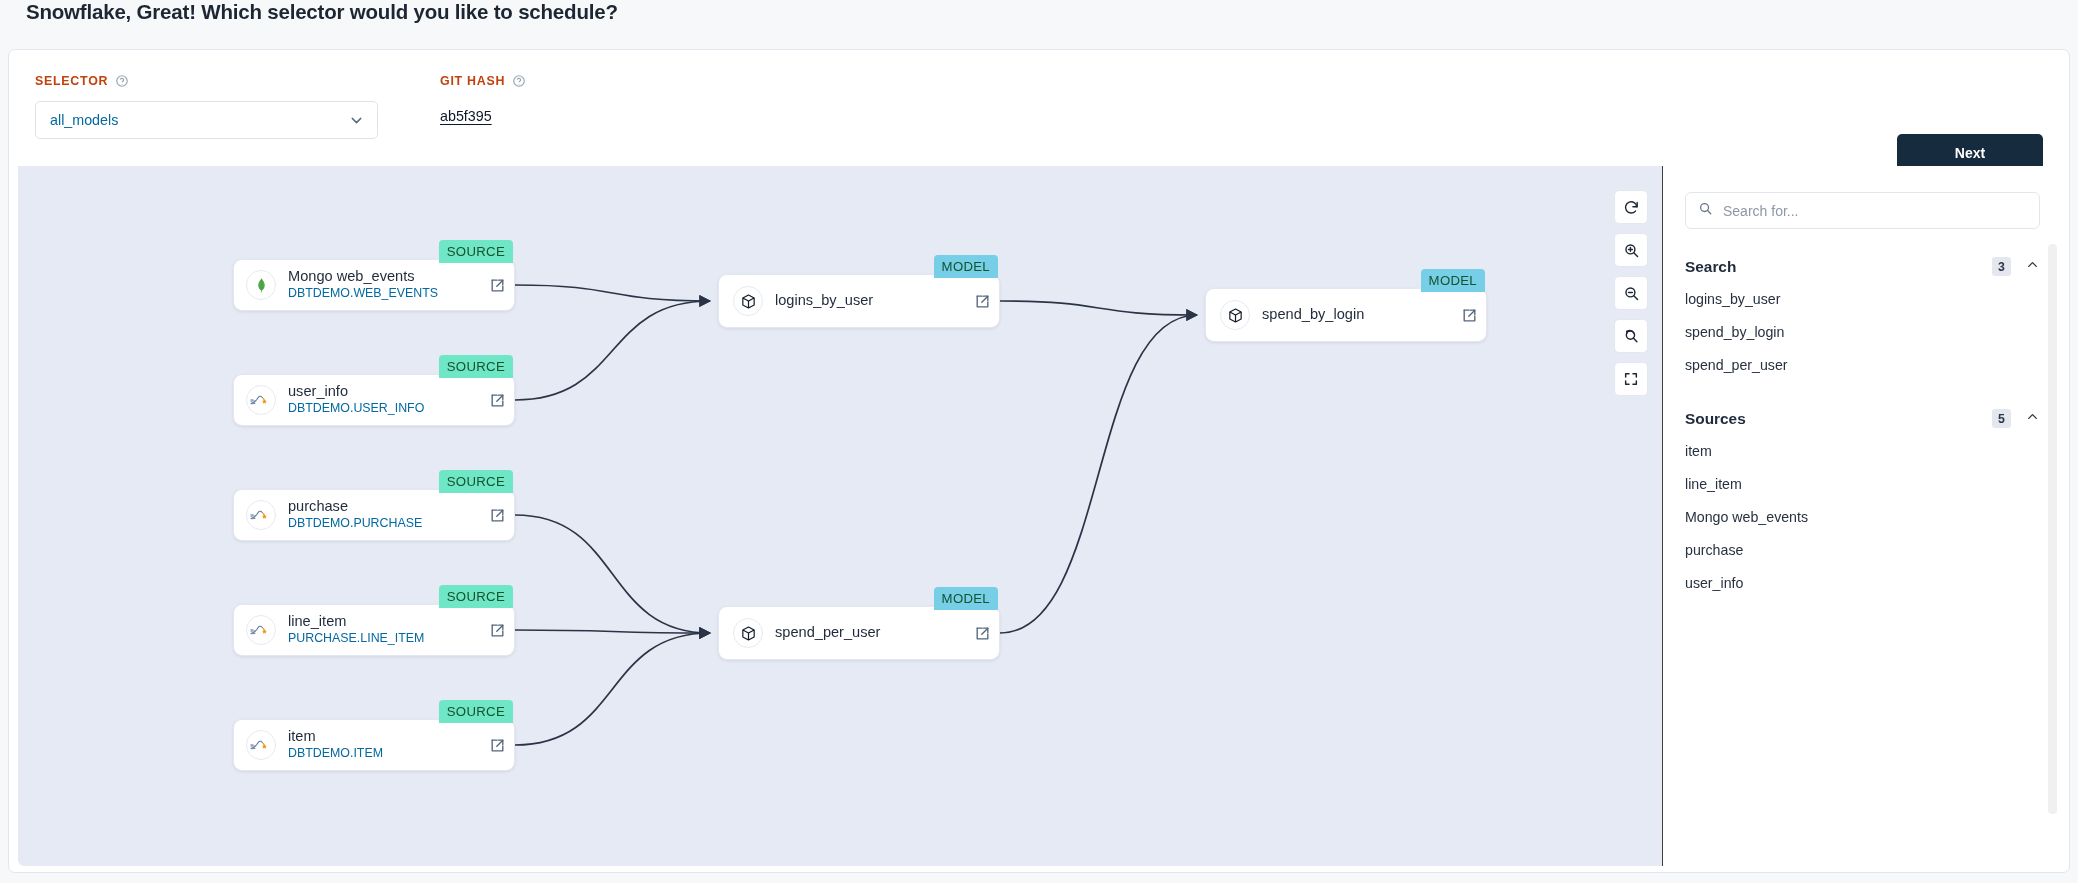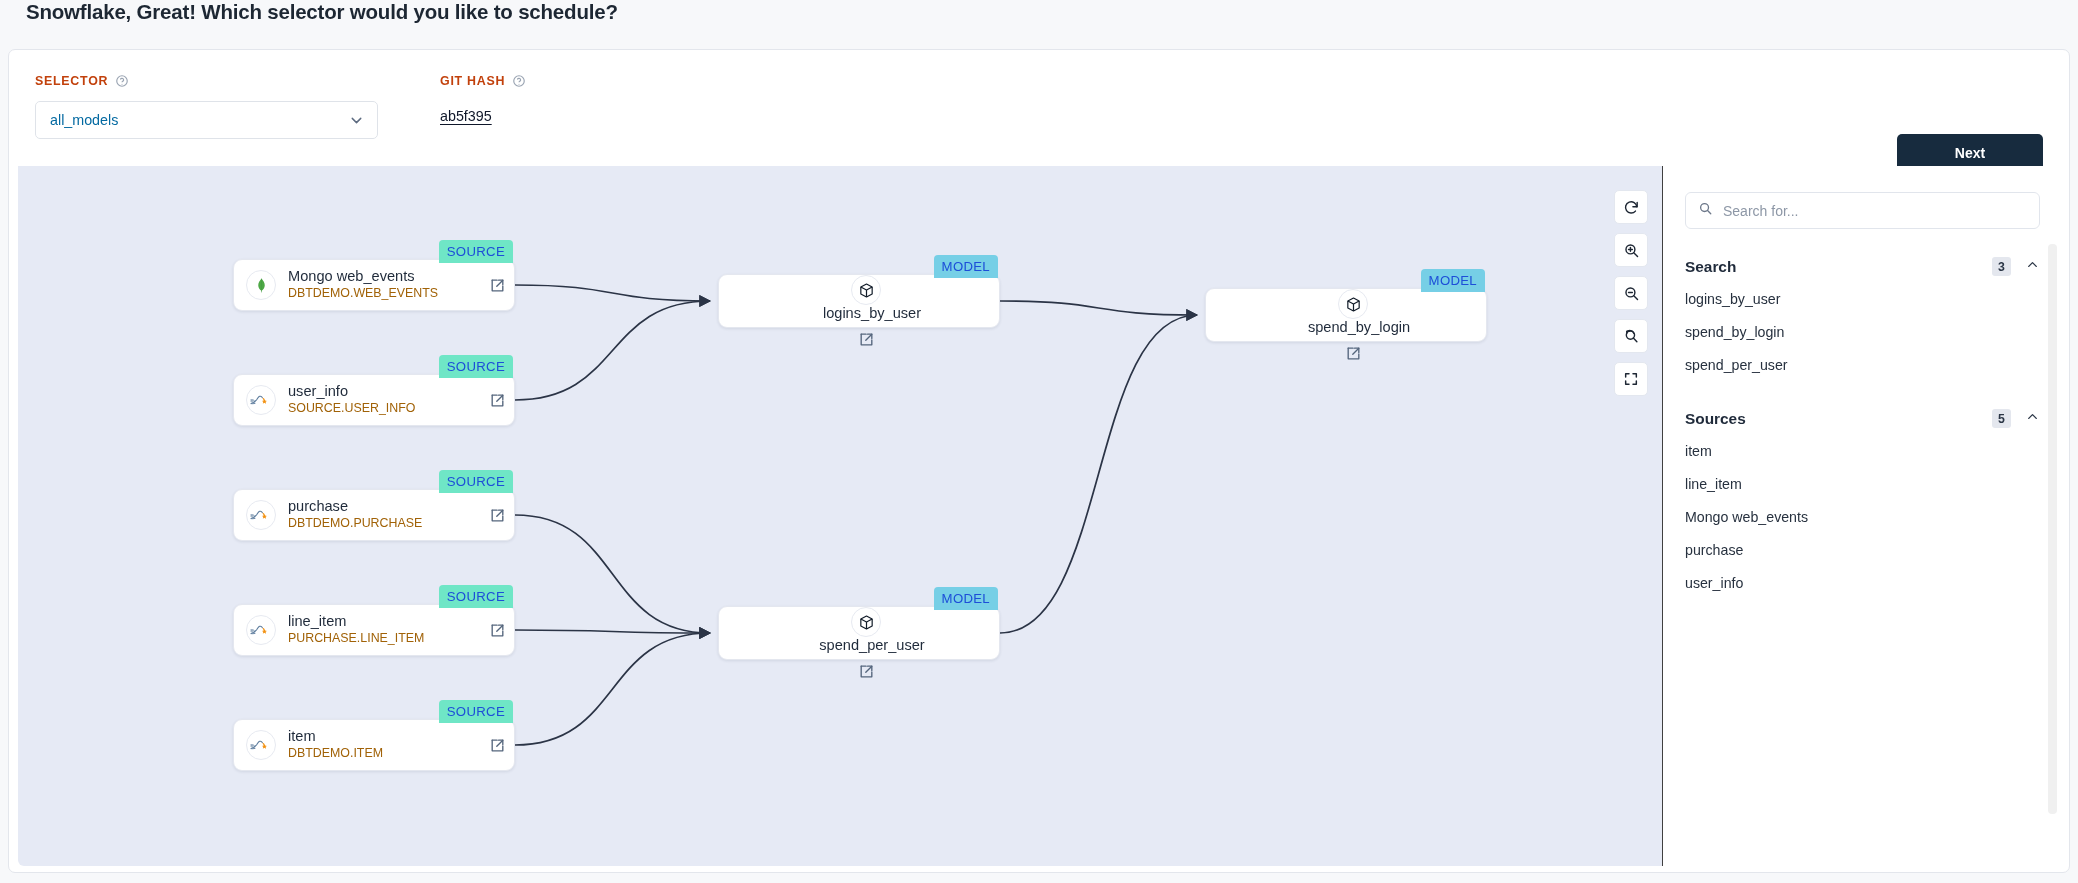--- a/index.html
+++ b/index.html
@@ -107,55 +107,55 @@
   .node {
     position: absolute;
     background: #ffffff;
     border: 1px solid #e4e7ef;
     border-radius: 9px;
     box-shadow: 0 1px 3px rgba(30,40,70,.10);
     display: flex; align-items: center;
     cursor: pointer;
   }
   .node-src { width: 282px; height: 52px; padding: 0 0 0 12px; }
-  .node-mod { width: 282px; height: 54px; padding: 0 0 0 14px; flex-direction: column; }
+  .node-mod { width: 282px; height: 54px; padding: 0 0 0 14px; }
 
   .node-avatar {
     width: 30px; height: 30px; flex: 0 0 30px;
     border: 1px solid #e7eaf1; border-radius: 50%;
     background: #fff;
     display: flex; align-items: center; justify-content: center;
     overflow: hidden;
   }
   .node-avatar svg { display: block; }
 
   .node-text { flex: 1; margin-left: 12px; min-width: 0; }
   .node-name {
     font-size: 14.6px; color: #1f2a3a; line-height: 1.18;
     white-space: nowrap; overflow: hidden; text-overflow: ellipsis;
   }
   .node-sub {
-    font-size: 12.4px; color: #a16207; line-height: 1.25; margin-top: 1px;
+    font-size: 12.4px; color: #0369a1; line-height: 1.25; margin-top: 1px;
     white-space: nowrap; overflow: hidden; text-overflow: ellipsis;
   }
   .node-link {
     width: 34px; flex: 0 0 34px;
     display: flex; align-items: center; justify-content: center;
     color: #54657c; cursor: pointer;
   }
   .node-link svg { display: block; }
 
   .badge {
     position: absolute;
     top: -20px;
     height: 23px;
     padding: 0 8px;
     display: flex; align-items: center;
     border-radius: 4px 4px 0 0;
-    color: #1d4ed8;
+    color: #14532d;
     font-size: 13.2px;
     letter-spacing: 0.3px;
   }
   .badge-source { background: #6fe6c6; right: 1px; }
   .badge-model  { background: #76cfe6; right: 1px; }
 
   
   .tool-col {
     position: absolute;
     right: 14px; top: 24px;
@@ -320,21 +320,21 @@
             <div class="node-avatar">
               <svg width="22" height="16" viewBox="0 0 48 30">
                 <path d="M3 22c5-1 9-4 12-8 2-3 3-6 6-7 3-1 5 1 6 3" fill="none" stroke="#5A7A9B" stroke-width="2.4" stroke-linecap="round"></path>
                 <path d="M27 10c3 0 5 3 6 6l4 1-3 2 1 4-4-2-3 2 1-4-3-2 4-1z" fill="#F29111"></path>
                 <path d="M2 23c3 .4 6 .2 9-.6" fill="none" stroke="#5A7A9B" stroke-width="2" stroke-linecap="round"></path>
                 <text x="1" y="19" font-family="Liberation Sans, sans-serif" font-size="8" font-weight="bold" fill="#5A7A9B">My</text>
               </svg>
             </div>
             <div class="node-text">
               <div class="node-name">user_info</div>
-              <div class="node-sub">SOURCE.USER_INFO</div>
+              <div class="node-sub">DBTDEMO.USER_INFO</div>
             </div>
             <div class="node-link">
               <svg width="17" height="17" viewBox="0 0 24 24" fill="none" stroke="currentColor" stroke-width="1.9" stroke-linecap="round" stroke-linejoin="round">
                 <path d="M4.5 4.5h7"></path>
                 <path d="M4.5 4.5v15h15v-7"></path>
                 <path d="M13.5 4.5h6v6"></path>
                 <path d="M19.5 4.5 11 13"></path>
               </svg>
             </div>
           </div>

